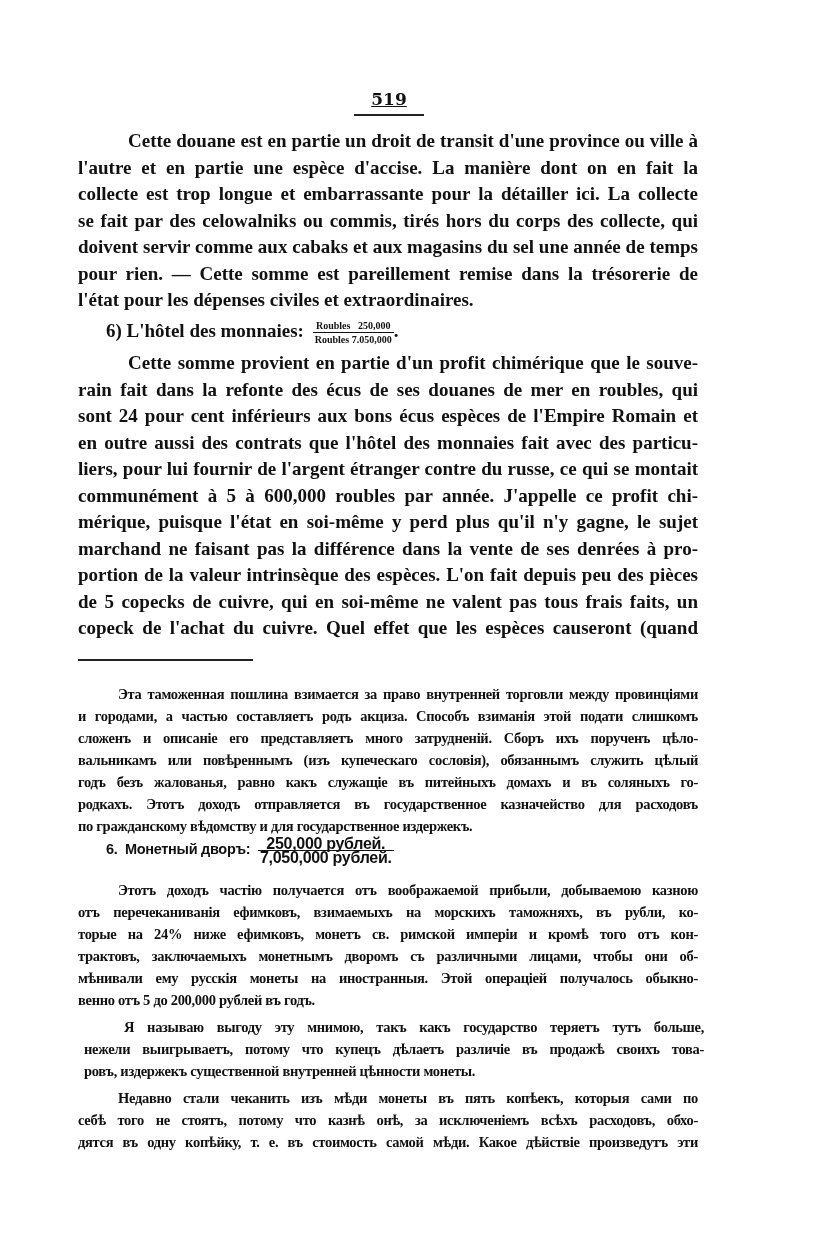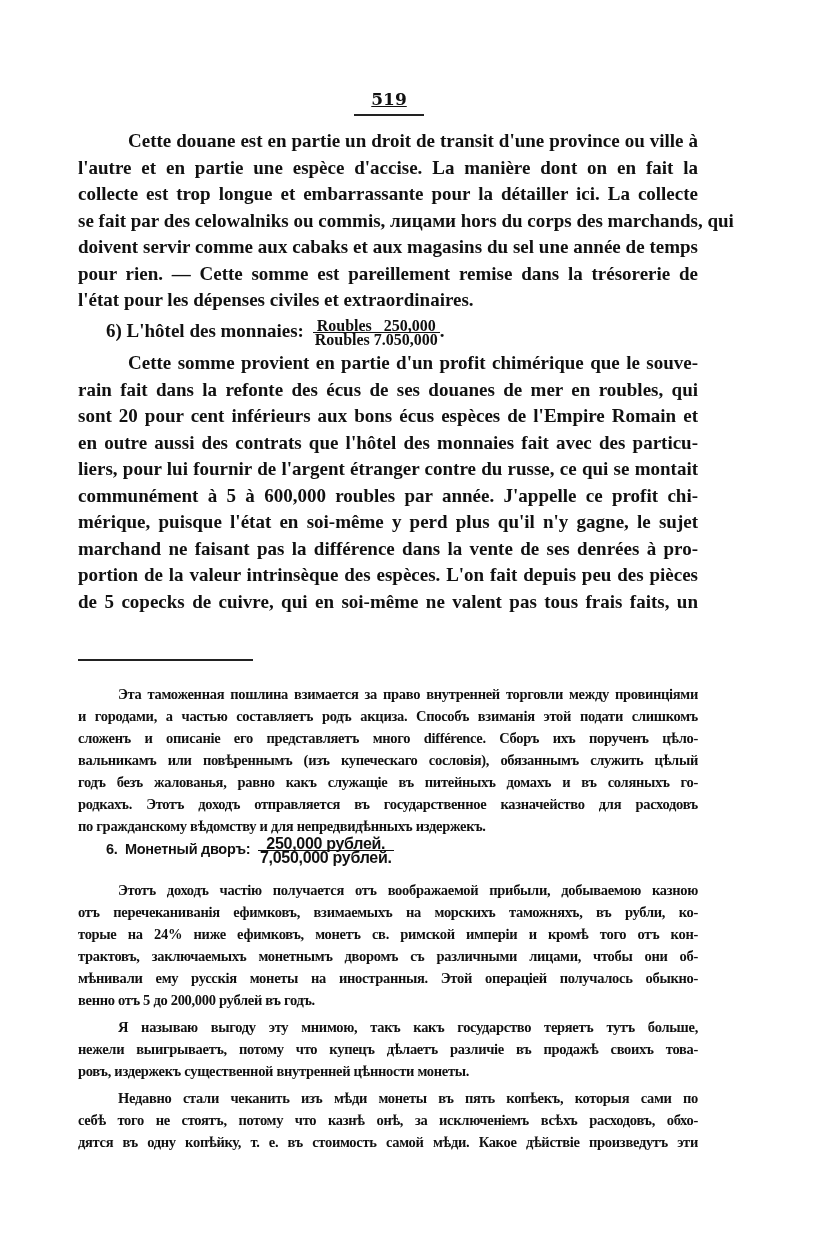--- a/index.html
+++ b/index.html
@@ -10,21 +10,21 @@
     position: absolute; left: 357px; top: 88px; width: 64px; text-align: center;
     font-family: "DejaVu Serif", serif; font-weight: bold; font-size: 17px; line-height: 22px; text-decoration: underline;
   }
   .page-number-rule { position: absolute; left: 354px; top: 114px; width: 70px; height: 2px; background: #222; }
 
   .fr { position: absolute; left: 78px; width: 620px;
         font-family: "Liberation Serif", serif; font-weight: bold; font-size: 19px; line-height: 26.5px; }
   .line { display: block; text-align: justify; text-align-last: justify; white-space: nowrap; height: 26.5px; }
   .line.last { text-align-last: left; }
 
-  .frac { display: inline-block; vertical-align: middle; text-align: center; font-size: 16px; line-height: 13px; margin-left: 4px; }
+  .frac { display: inline-block; vertical-align: middle; text-align: center; font-size: 10px; line-height: 13px; margin-left: 4px; }
   .frac .num { display: block; border-bottom: 1.5px solid #111; padding: 0 2px; }
   .frac .den { display: block; padding: 0 2px; }
 
   .footnote-rule { position: absolute; left: 78px; top: 659px; width: 175px; height: 2px; background: #222; }
 
   .ru { position: absolute; left: 78px; width: 620px;
         font-family: "Liberation Sans Narrow", "Liberation Sans", sans-serif; font-weight: bold; font-size: 14.5px; line-height: 22px; letter-spacing: -0.3px; }
   .ru .line { height: 22px; font-family: Liberation Serif, serif; }
   .ru .frac { font-size: 16px; }
 </style>
@@ -33,77 +33,78 @@
 
 <div class="page">
 
   <div class="page-number">519</div>
   <div class="page-number-rule"></div>
 
   <div class="fr" style="top:128px;">
     <span class="line" style="text-indent:50px">Cette douane est en partie un droit de transit d'une province ou ville à</span>
     <span class="line">l'autre et en partie une espèce d'accise.  La manière dont on en fait la</span>
     <span class="line">collecte est trop longue et embarrassante pour la détailler ici. La collecte</span>
-    <span class="line">se fait par des celowalniks ou commis, лицами hors du corps des marchands, qui</span>
+    <span class="line">se fait par des celowalniks ou commis, tirés hors du corps des collecte, qui</span>
     <span class="line">doivent servir comme aux cabaks et aux magasins du sel une année de temps</span>
     <span class="line">pour rien. — Cette somme est pareillement remise dans la trésorerie de</span>
     <span class="line last">l'état pour les dépenses civiles et extraordinaires.</span>
   </div>
 
   <div class="fr" style="top:318px; padding-left:28px; width:592px;">
     <span>6) L'hôtel des monnaies:</span>
     <span class="frac">
       <span class="num" style="white-space:pre">Roubles   250,000</span>
       <span class="den">Roubles 7.050,000</span>
     </span><span>.</span>
   </div>
 
   <div class="fr" style="top:350px;">
     <span class="line" style="text-indent:50px">Cette somme provient en partie d'un profit chimérique que le souve-</span>
     <span class="line">rain fait dans la refonte des écus de ses douanes de mer en roubles, qui</span>
-    <span class="line">sont 20 pour cent inférieurs aux bons écus espèces de l'Empire Romain et</span>
+    <span class="line">sont 24 pour cent inférieurs aux bons écus espèces de l'Empire Romain et</span>
     <span class="line">en outre aussi des contrats que l'hôtel des monnaies fait avec des particu-</span>
     <span class="line">liers, pour lui fournir de l'argent étranger contre du russe, ce qui se montait</span>
     <span class="line">communément à 5 à 600,000 roubles par année.  J'appelle ce profit chi-</span>
     <span class="line">mérique, puisque l'état en soi-même y perd plus qu'il n'y gagne, le sujet</span>
     <span class="line">marchand ne faisant pas la différence dans la vente de ses denrées à pro-</span>
     <span class="line">portion de la valeur intrinsèque des espèces. L'on fait depuis peu des pièces</span>
     <span class="line">de 5 copecks de cuivre, qui en soi-même ne valent pas tous frais faits, un</span>
+    <span class="line">copeck de l'achat du cuivre.  Quel effet que les espèces causeront (quand</span>
   </div>
 
   <div class="footnote-rule"></div>
 
   <div class="ru" style="top:683px;">
     <span class="line" style="text-indent:40px">Эта таможенная пошлина взимается за право внутренней торговли между провинціями</span>
     <span class="line">и городами, а частью составляетъ родъ акциза.  Способъ взиманія этой подати слишкомъ</span>
-    <span class="line">сложенъ и описаніе его представляетъ много différence.  Сборъ ихъ порученъ цѣло-</span>
+    <span class="line">сложенъ и описаніе его представляетъ много затрудненій.  Сборъ ихъ порученъ цѣло-</span>
     <span class="line">вальникамъ или повѣреннымъ (изъ купеческаго сословія), обязаннымъ служить цѣлый</span>
     <span class="line">годъ безъ жалованья, равно какъ служащіе въ питейныхъ домахъ и въ соляныхъ го-</span>
     <span class="line">родкахъ.  Этотъ доходъ отправляется въ государственное казначейство для расходовъ</span>
-    <span class="line last">по гражданскому вѣдомству и для непредвидѣнныхъ издержекъ.</span>
+    <span class="line last">по гражданскому вѣдомству и для государственное издержекъ.</span>
   </div>
 
   <div class="ru" style="top:837px; padding-left:28px; width:592px;">
     <span style="white-space:pre">6.  Монетный дворъ:</span>
     <span class="frac">
       <span class="num">250,000 рублей.</span>
       <span class="den">7,050,000 рублей.</span>
     </span>
   </div>
 
   <div class="ru" style="top:879px;">
     <span class="line" style="text-indent:40px">Этотъ доходъ частію получается отъ воображаемой прибыли, добываемою казною</span>
     <span class="line">отъ перечеканиванія ефимковъ,  взимаемыхъ на морскихъ таможняхъ, въ рубли, ко-</span>
     <span class="line">торые на 24% ниже ефимковъ, монетъ св. римской имперіи и кромѣ того отъ кон-</span>
     <span class="line">трактовъ, заключаемыхъ монетнымъ дворомъ съ различными лицами, чтобы они об-</span>
     <span class="line">мѣнивали ему русскія монеты на иностранныя.  Этой операціей получалось обыкно-</span>
     <span class="line last">венно отъ 5 до 200,000 рублей въ годъ.</span>
   </div>
 
-  <div class="ru" style="top:1016px;">
+  <div class="ru" style="top:1016px;margin-left:6px;">
     <span class="line" style="text-indent:40px">Я называю выгоду эту мнимою, такъ какъ государство теряетъ тутъ больше,</span>
     <span class="line">нежели выигрываетъ, потому что купецъ дѣлаетъ различіе въ продажѣ своихъ това-</span>
     <span class="line last">ровъ, издержекъ существенной внутренней цѣнности монеты.</span>
   </div>
 
   <div class="ru" style="top:1087px;">
     <span class="line" style="text-indent:40px">Недавно стали чеканить изъ мѣди монеты въ пять копѣекъ,  которыя сами по</span>
     <span class="line">себѣ того не стоятъ, потому что казнѣ онѣ, за исключеніемъ всѣхъ расходовъ, обхо-</span>
     <span class="line">дятся въ одну копѣйку, т. е. въ стоимость самой мѣди.  Какое дѣйствіе произведутъ эти</span>
   </div>

